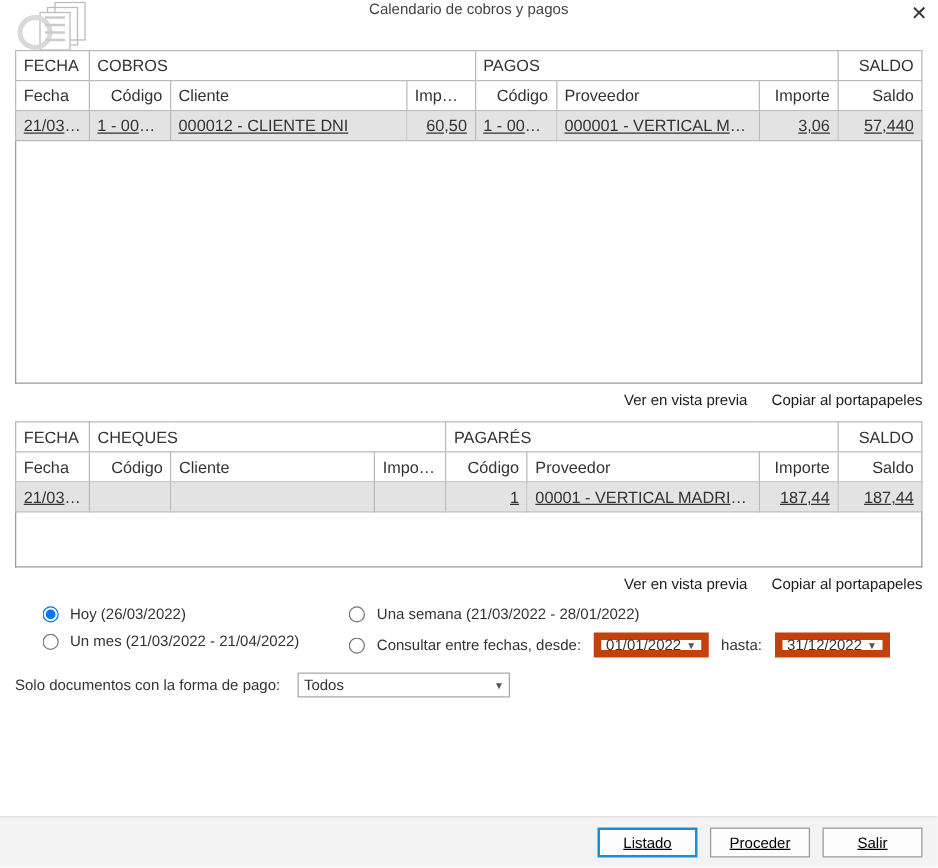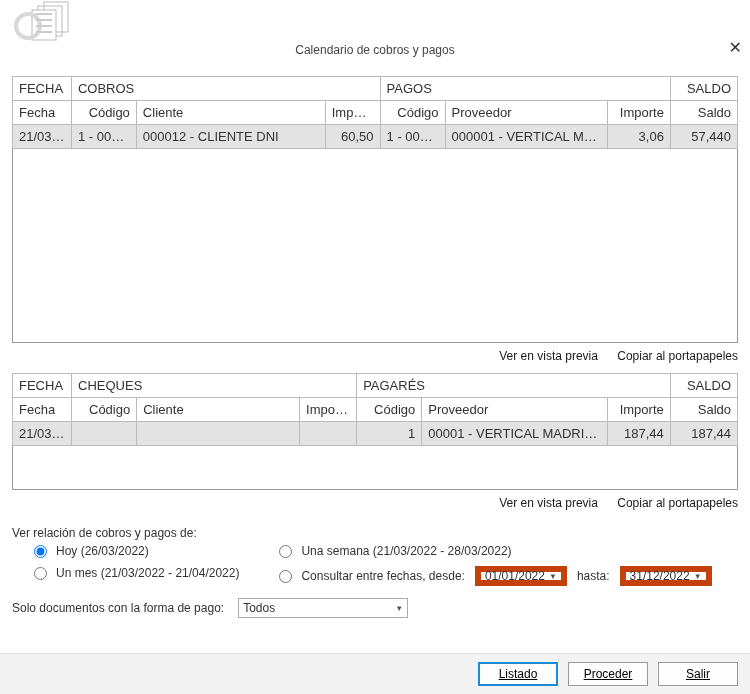--- a/index.html
+++ b/index.html
@@ -7,25 +7,23 @@
     font-family: "Segoe UI", Tahoma, sans-serif;
     font-size: 12px;
     color: #333;
     background: #fff;
     width: 750px;
     height: 694px;
     position: relative;
   }
   .titlebar {
     display: flex;
-    align-items: center;
     justify-content: center;
     height: 28px;
     position: relative;
-    margin-top: 36px;
   }
   .titlebar .title { font-size: 12px; color: #444; }
   .titlebar .close {
     position: absolute;
     right: 8px; top: 4px;
     font-size: 16px;
     cursor: pointer;
     line-height: 1;
   }
   .logo {
@@ -50,21 +48,21 @@
     text-align: left;
     overflow: hidden;
     white-space: nowrap;
     text-overflow: ellipsis;
     font-size: 13px;
     background: #fff;
   }
   .grid th { background: #fff; }
   .grid .num { text-align: right; }
   .grid .rownum { text-align: right; }
-  .grid .sel td { background: #e3e3e3; }
+  .grid .sel td { background: #e3e3e3; text-decoration: underline; }
   .grid-wrap {
     border: 1px solid #999;
     border-top: none;
     overflow: hidden;
   }
   .grid-wrap.h1 { height: 194px; }
   .grid-wrap.h2 { height: 44px; }
 
   .links {
     text-align: right;
@@ -272,36 +270,35 @@
       </tr>
     </tbody>
   </table>
   <div class="grid-wrap h2"></div>
 
   <div class="links">
     <a>Ver en vista previa</a>
     <a>Copiar al portapapeles</a>
   </div>
 
-  <div class="section-label">Ver relación de cobros y pagos de:</div>
   <div class="radios">
     <div class="radio-col">
       <label class="radio-row">
         <input type="radio" name="rango" checked="" style="">
         <span>Hoy (26/03/2022)</span>
       </label>
       <label class="radio-row">
         <input type="radio" name="rango" style="">
         <span>Un mes (21/03/2022 - 21/04/2022)</span>
       </label>
     </div>
     <div class="radio-col">
       <label class="radio-row">
         <input type="radio" name="rango" style="">
-        <span>Una semana (21/03/2022 - 28/03/2022)</span>
+        <span>Una semana (21/03/2022 - 28/01/2022)</span>
       </label>
       <div class="radio-row">
         <label class="radio-row" style="gap:6px;">
           <input type="radio" name="rango" style="">
           <span>Consultar entre fechas, desde:</span>
         </label>
         <span class="date-input">
           <span>01/01/2022</span>
           <span class="arrow">▼</span>
         </span>

